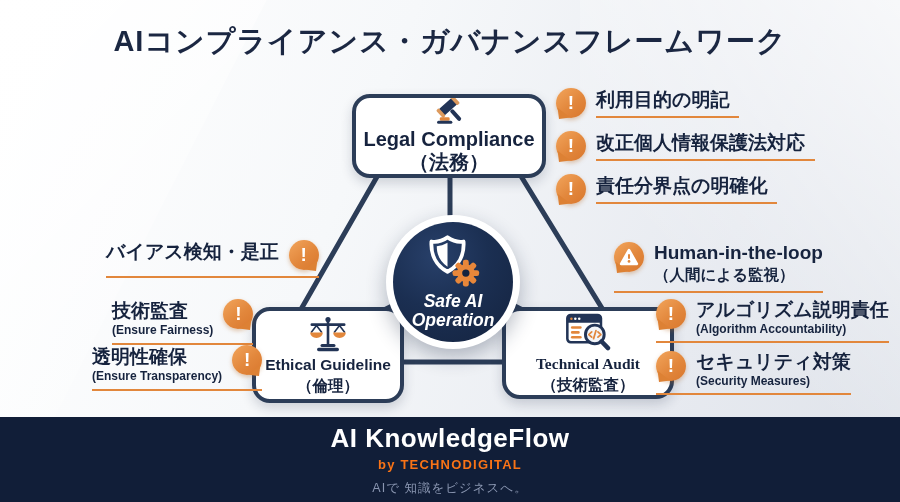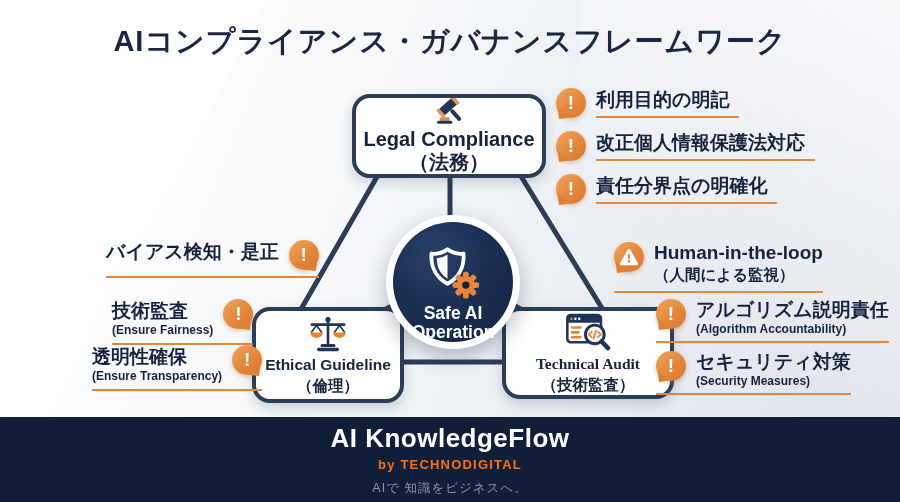--- a/index.html
+++ b/index.html
@@ -26,21 +26,21 @@
   .node-ethical { left:252px; top:307px; width:152px; height:96px; }
   .node-technical { left:502px; top:307px; width:172px; height:92px;font-family:Liberation Serif, serif; }
   .node-label { font-size:20px; font-weight:800; color:#16233e; line-height:1.15; text-align:center; margin-top:3px; }
   .node-label.small { font-size:15.5px; }
 
   .ring { position:absolute; left:386px; top:215px; width:134px; height:134px; z-index:4;
           background:#ffffff; border-radius:50%; display:flex; align-items:center; justify-content:center;
           box-shadow:0 8px 20px rgba(22,35,62,.30); }
   .core { width:120px; height:120px; border-radius:50%;
           background:radial-gradient(circle at 36% 28%,#28406a 0%,#1b2f52 45%,#14233f 100%);
-          display:flex; flex-direction:column; align-items:center; justify-content:flex-end; }
+          display:flex; flex-direction:column; align-items:center; justify-content:center;font-style:italic; }
   .core-label { color:#ffffff; font-size:17.5px; font-weight:800; line-height:1.08; text-align:center; }
 
   .callout { position:absolute; z-index:5; display:flex; align-items:flex-start; }
   .badge { position:relative; flex:0 0 auto; width:30px; height:30px; border-radius:50%;
            background:linear-gradient(140deg,#f2a55c 0%,#e2873c 55%,#d9772d 100%);
            color:#ffffff; font-weight:800; font-size:19px; line-height:30px; text-align:center;
            box-shadow:0 2px 4px rgba(180,100,30,.35); }
   .badge::after { content:""; position:absolute; width:0; height:0; border:8px solid transparent; border-top-color:#dd8134; }
   .tail-bl::after { left:-5px; bottom:-9px; transform:rotate(38deg); }
   .tail-br::after { right:-5px; bottom:-9px; transform:rotate(-38deg); }

